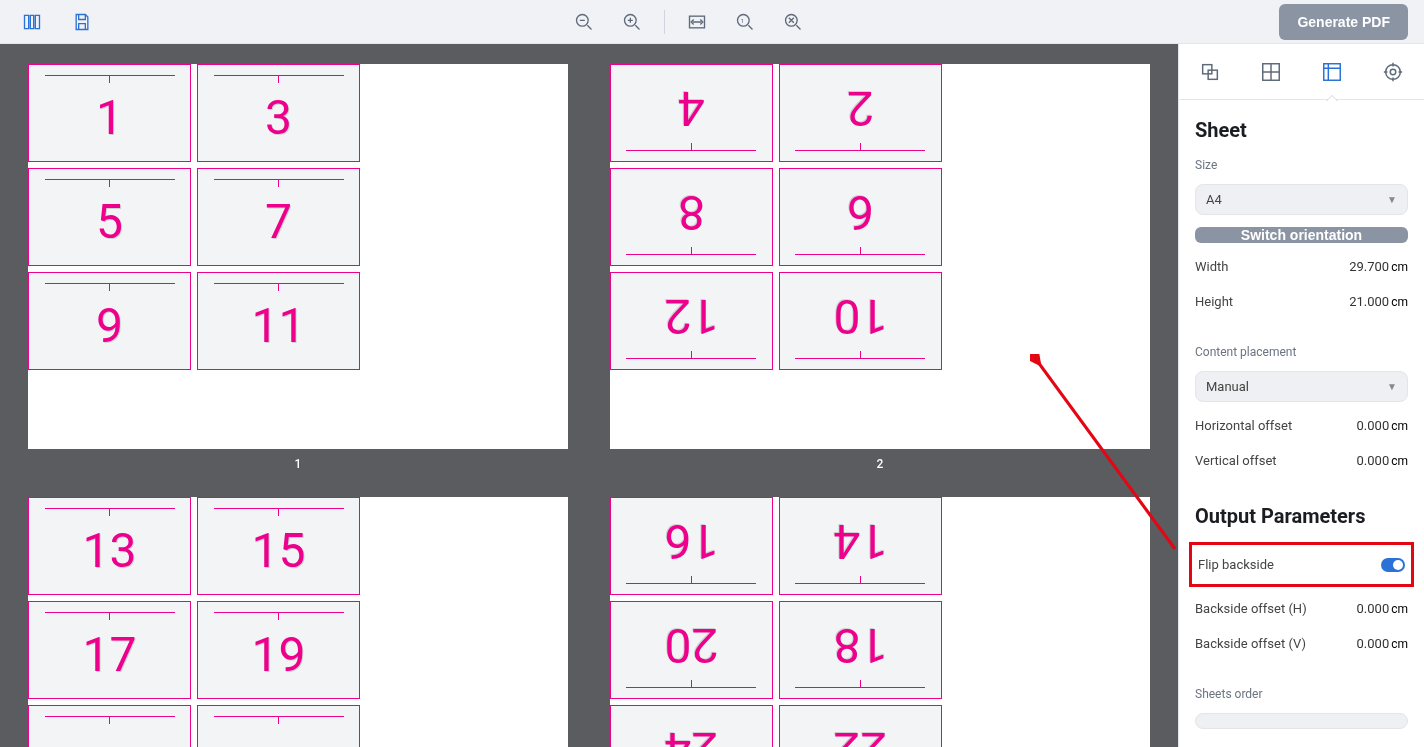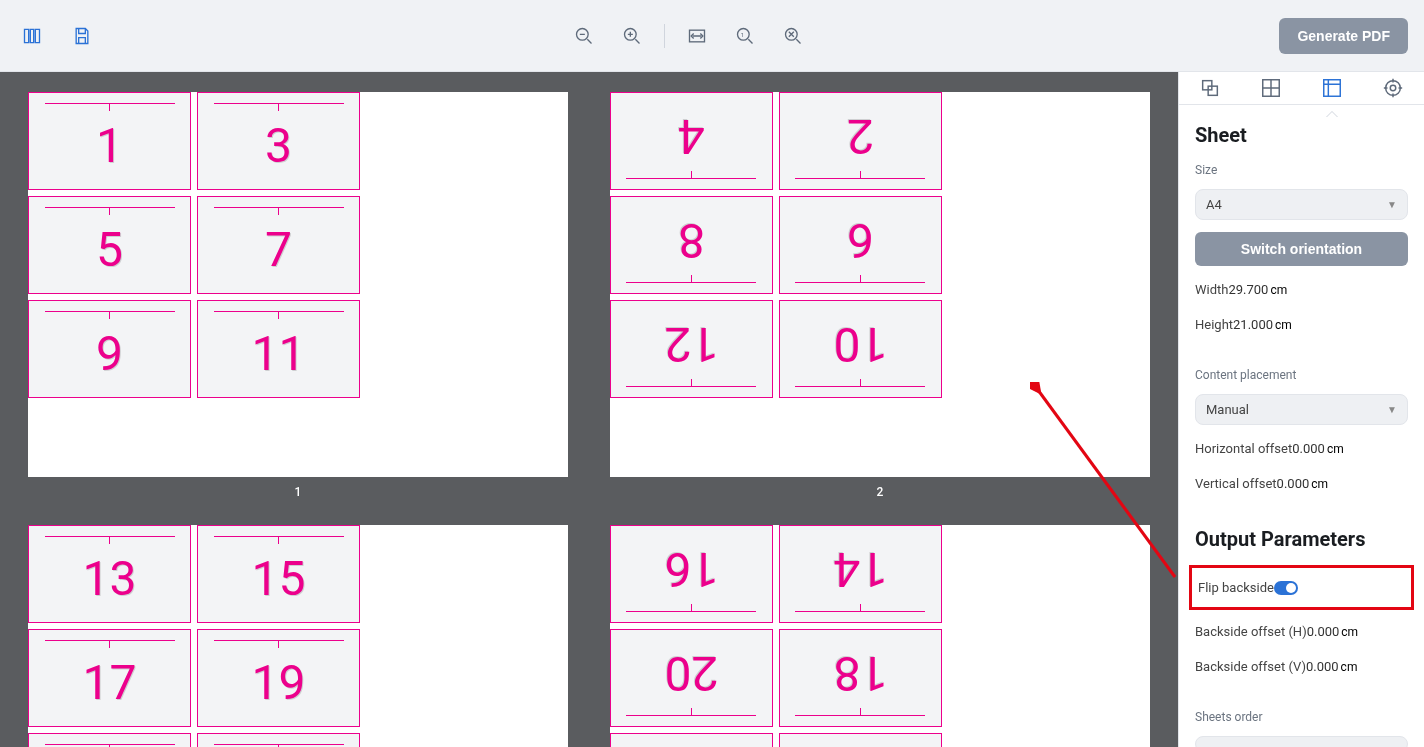--- a/index.html
+++ b/index.html
@@ -1,17 +1,17 @@
 <!DOCTYPE html>
 <html><head>
 <meta charset="utf-8">
 <style>
 *{box-sizing:border-box;margin:0;padding:0}
 body{font-family:-apple-system,BlinkMacSystemFont,"Segoe UI",Roboto,Arial,sans-serif;font-size:13px;color:#333;width:1424px;height:747px;overflow:hidden;display:flex;flex-direction:column}
-.topbar{height:72px;background:#f0f2f5;border-bottom:1px solid #e2e5ea;display:flex;align-items:center;padding:16px 16px}
+.topbar{height:44px;background:#f0f2f5;border-bottom:1px solid #e2e5ea;display:flex;align-items:center;padding:16px 16px}
 .tb-left{display:flex;gap:18px;align-items:center}
 .tb-center{flex:1;display:flex;justify-content:center;align-items:center;gap:16px}
 .tb-right{display:flex;align-items:center}
 .icon-btn{width:32px;height:32px;display:flex;align-items:center;justify-content:center;cursor:pointer;color:#5e6a7a;border-radius:4px}
 .icon-btn svg{width:20px;height:20px;stroke:currentColor;fill:none;stroke-width:1.6}
 .icon-btn.blue{color:#2b72d6}
 .divider{width:1px;height:24px;background:#d0d5dd}
 .gen-btn{background:#8a94a3;color:#fff;border:none;padding:10px 18px;border-radius:6px;font-size:14px;font-weight:600;cursor:pointer}
 .main{flex:1;display:flex;overflow:hidden}
 .canvas-wrap{flex:1;background:#5a5c5f;overflow:auto;padding:20px;position:relative}
@@ -29,22 +29,22 @@
 .rp-tabs{height:60px;display:flex;align-items:center;justify-content:space-around;border-bottom:1px solid #e2e5ea}
 .rp-tab{width:32px;height:32px;display:flex;align-items:center;justify-content:center;cursor:pointer;color:#5e6a7a;position:relative}
 .rp-tab.active{color:#2b72d6}
 .rp-tab.active::after{content:"";position:absolute;bottom:-14px;left:50%;transform:translateX(-50%);width:0;height:0;border-left:6px solid transparent;border-right:6px solid transparent;border-bottom:6px solid #fff;filter:drop-shadow(0 -1px 0 #d0d5dd)}
 .rp-tab svg{width:22px;height:22px;stroke:currentColor;fill:none;stroke-width:1.6}
 .rp-body{padding:18px 16px;display:flex;flex-direction:column;gap:12px}
 .rp-h{font-size:20px;font-weight:700;color:#1a1d21;margin-bottom:4px}
 .rp-label{font-size:12px;color:#6b7480}
 .select{background:#eef0f3;border:1px solid #e2e5ea;border-radius:8px;padding:7px 10px;font-size:13px;display:flex;justify-content:space-between;align-items:center;cursor:pointer;color:#444}
 .chev{font-size:10px;color:#888}
-.gray-btn{background:#8a94a3;color:#fff;border:none;width:100%;padding:9px;border-radius:6px;font-size:14px;font-weight:600;cursor:pointer}
-.row{display:flex;align-items:center;padding:4px 0;font-size:13px;color:#444}
+.gray-btn{background:#8a94a3;color:#fff;border:none;width:100%;border-radius:6px;font-size:14px;font-weight:600;cursor:pointer}
+.row{display:flex;justify-content:space-between;align-items:center;padding:4px 0;font-size:13px;color:#444}
 .val{color:#333}
 .unit{color:#000000;margin-left:2px;font-size:12px}
 .toggle{width:24px;height:14px;background:#2b72d6;border-radius:7px;position:relative;cursor:pointer;flex-shrink:0}
 .toggle::after{content:"";position:absolute;width:10px;height:10px;background:#fff;border-radius:50%;top:2px;right:2px}
 .hl-row{border:3px solid #e30613;border-radius:0;padding:12px 6px;margin:-2px -6px}
 .arrow{position:absolute;pointer-events:none;z-index:5}
 .gap{height:8px}
 </style>
 </head>
 <body>

